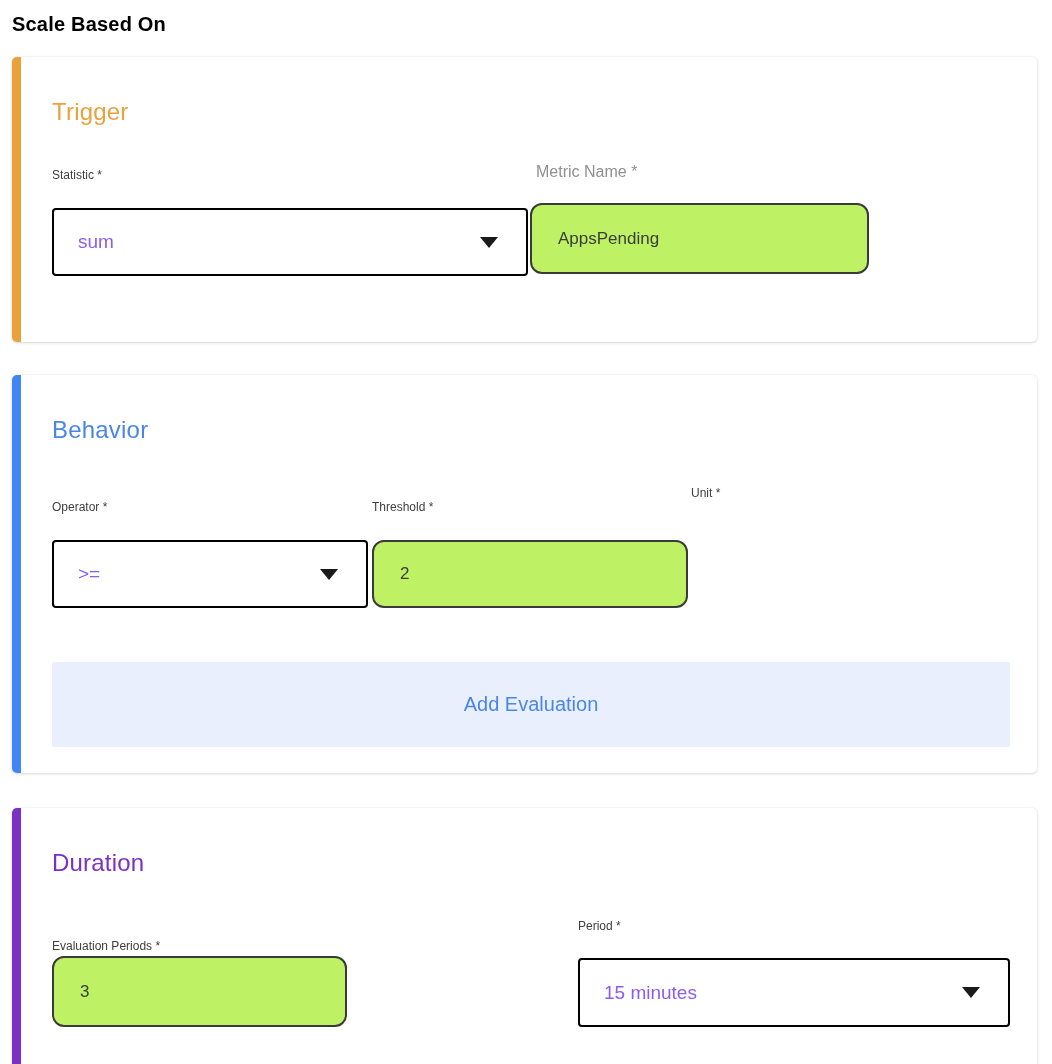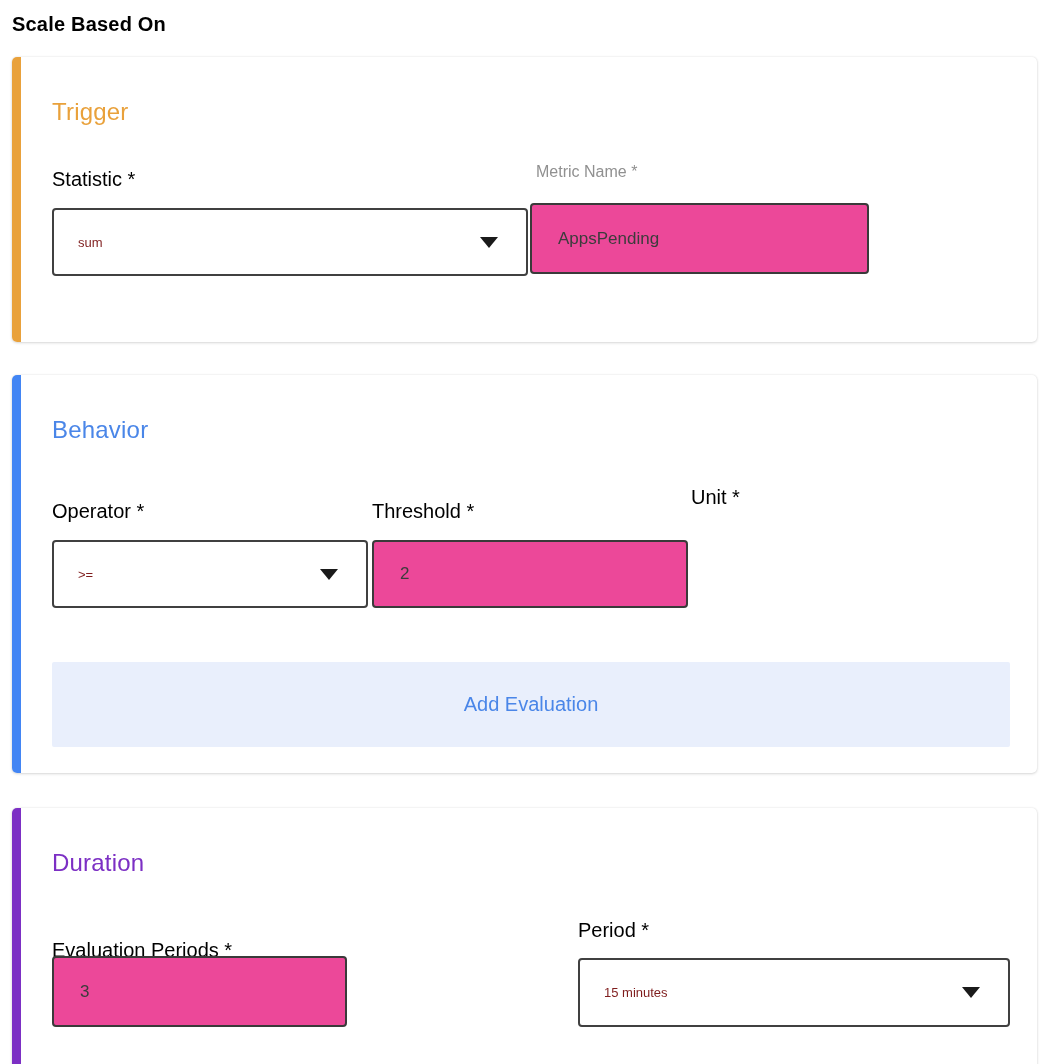--- a/index.html
+++ b/index.html
@@ -42,54 +42,54 @@
     border-radius: 5px 0 0 5px;
   }
   .section-title {
     position: absolute;
     font-size: 24px;
     font-weight: 400;
     letter-spacing: 0.2px;
   }
   .field-label {
     position: absolute;
-    font-size: 20px;
-    color: #000000;
+    font-size: 12px;
+    color: #404040;
   }
   .muted-label {
     position: absolute;
     font-size: 16px;
     color: #909090;
   }
   .select-box {
     position: absolute;
     display: flex;
     align-items: center;
     justify-content: space-between;
     padding: 0 28px 0 24px;
-    border: 2px solid #404040;
+    border: 2px solid #000000;
     border-radius: 4px;
     background: #ffffff;
-    font-size: 13px;
-    color: #7f1d1d;
+    font-size: 19px;
+    color: #8b5cf6;
     cursor: pointer;
   }
   .caret {
     width: 0; height: 0;
     border-left: 9px solid transparent;
     border-right: 9px solid transparent;
     border-top: 11px solid #1a1a1a;
     flex: 0 0 auto;
     margin-left: 12px;
   }
   .text-input {
     position: absolute;
     border: 2px solid #3a3a3a;
-    border-radius: 4px;
-    background: #ec4899;
+    border-radius: 12px;
+    background: #bef264;
     font-family: "Liberation Sans", "DejaVu Sans", sans-serif;
     font-size: 17px;
     color: #3c3c3c;
     padding: 0 0 0 26px;
     outline: none;
   }
   .btn-add {
     position: absolute;
     display: flex;
     align-items: center;

